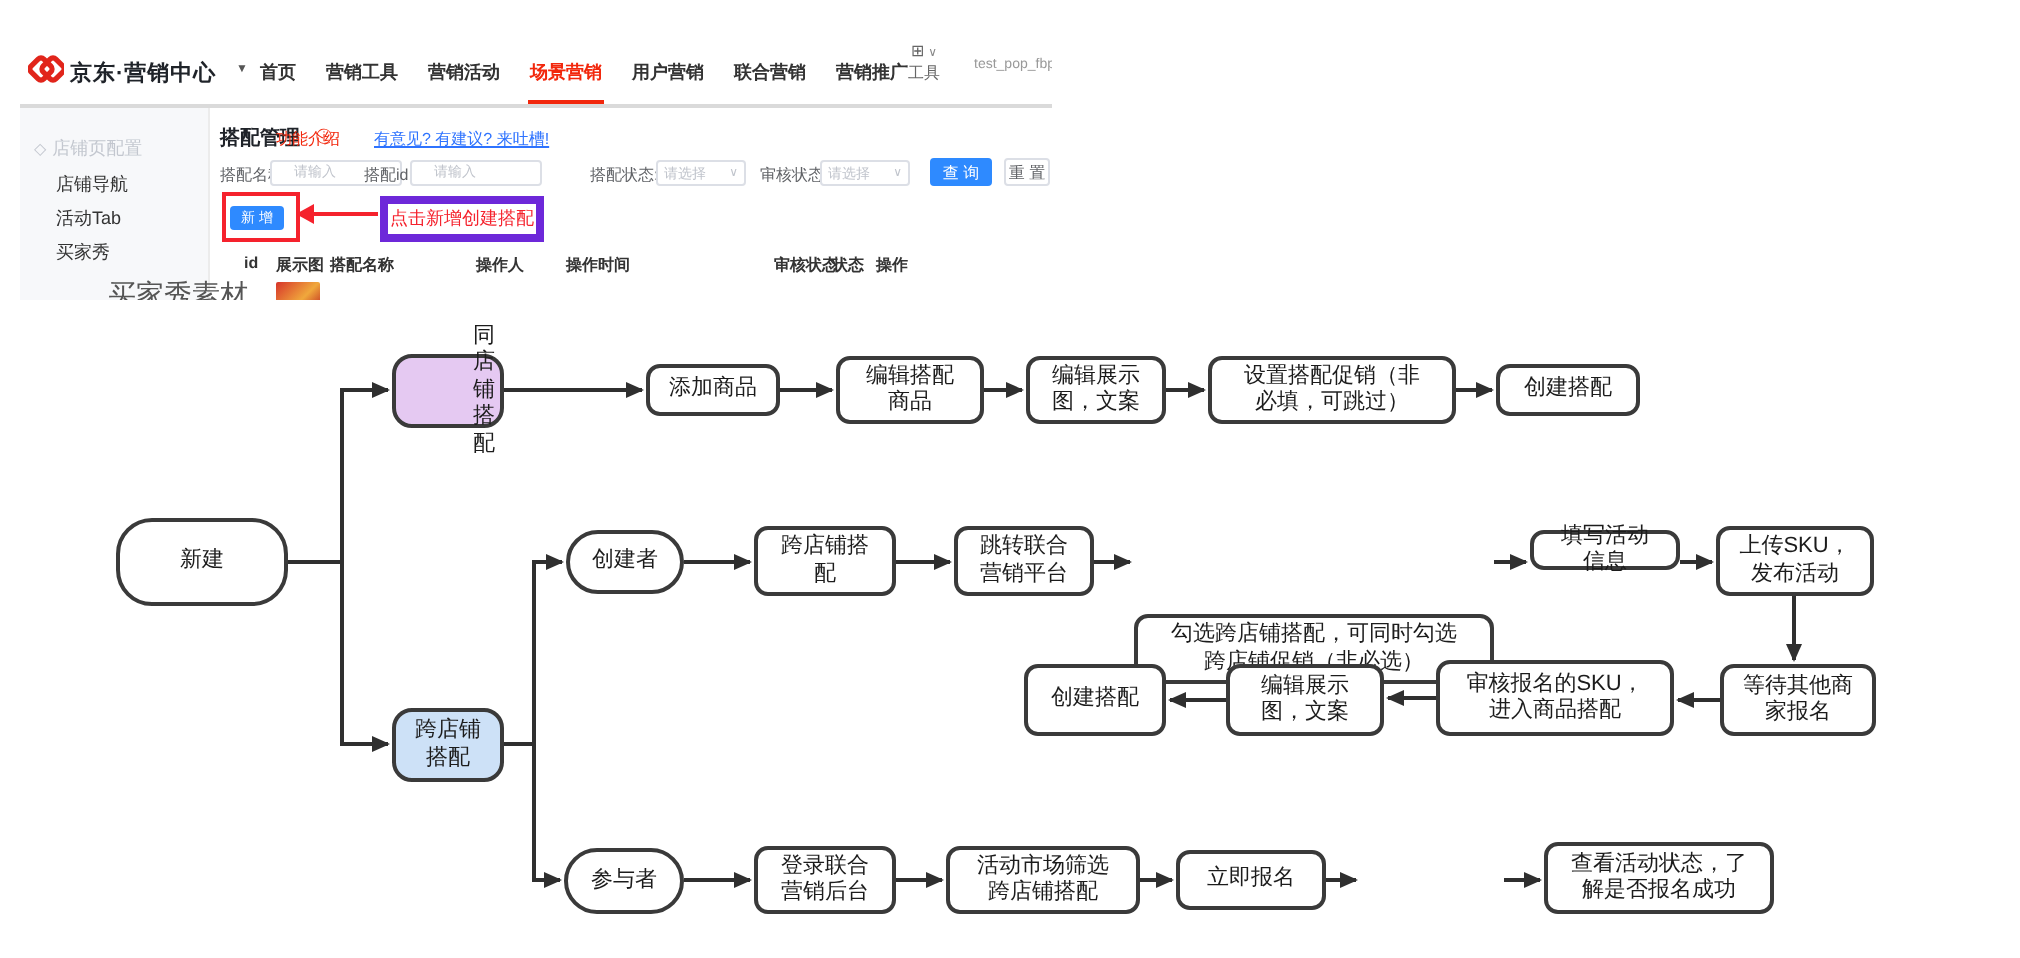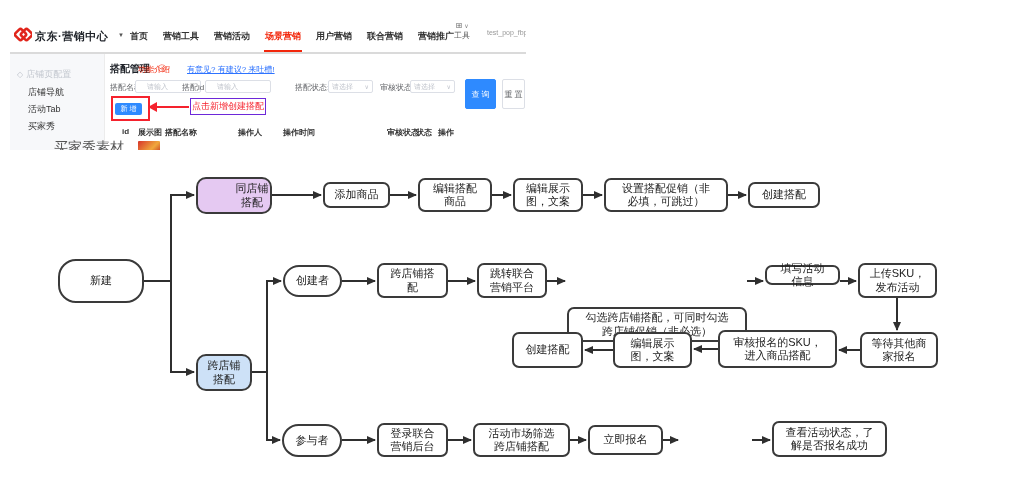--- a/index.html
+++ b/index.html
@@ -33,31 +33,31 @@
   .pg-link{position:absolute;left:77px;top:10px;font-size:8px;color:#2e73ff;text-decoration:underline;cursor:pointer;white-space:nowrap;}
   .f-label{position:absolute;top:28px;font-size:8px;color:#606266;white-space:nowrap;}
   .f-input{position:absolute;top:26px;height:11px;width:42px;border:1px solid #dcdfe6;border-radius:2px;
            font-size:7px;padding:0 11px;color:#333;background:#fff;box-sizing:content-box;outline:none;
            font-family:inherit;}
   .f-input::placeholder{color:#c0c4cc;}
   .f-select{position:absolute;top:26px;height:13px;width:45px;border:1px solid #dcdfe6;border-radius:2px;
             background:#fff;font-size:7px;color:#c0c4cc;display:flex;align-items:center;
             justify-content:space-between;padding:0 3px;box-sizing:border-box;cursor:pointer;}
   .f-select .sel-caret{color:#c0c4cc;font-size:6px;}
-  .btn{position:absolute;top:25px;height:30px;border-radius:2px;font-size:8px;display:flex;align-items:center;
+  .btn{position:absolute;top:25px;height:14px;border-radius:2px;font-size:8px;display:flex;align-items:center;
        justify-content:center;cursor:pointer;box-sizing:border-box;}
   .btn-primary{background:#2e8aff;color:#fff;border:1px solid #2e8aff;}
   .btn-plain{background:#fff;color:#606266;border:1px solid #dcdfe6;}
   .add-btn{position:absolute;left:5px;top:49px;width:27px;height:12px;background:#2e8aff;color:#fff;
            font-size:7px;border-radius:2px;display:flex;align-items:center;justify-content:center;cursor:pointer;}
   .red-rect{position:absolute;left:1px;top:42px;width:39px;height:25px;border:2px solid #f5222d;box-sizing:border-box;}
   .red-line{position:absolute;left:46px;top:52px;width:33px;height:2px;background:#f5222d;}
   .red-head{position:absolute;left:38px;top:48px;width:0;height:0;border-top:5px solid transparent;
             border-bottom:5px solid transparent;border-right:9px solid #f5222d;}
-  .anno{position:absolute;left:80px;top:44px;width:74px;height:15px;border:1px solid #6d28d9;color:#f5222d;
+  .anno{position:absolute;left:80px;top:44px;width:74px;height:15px;border:4px solid #6d28d9;color:#f5222d;
         font-size:9px;line-height:15px;text-align:center;background:#fff;white-space:nowrap;}
   .thead{position:absolute;left:0;top:73px;width:416px;height:12px;font-size:8px;font-weight:bold;color:#333;}
   .th{position:absolute;top:0;white-space:nowrap;}
   .thumb{position:absolute;left:28px;top:87px;width:22px;height:14px;
          background:linear-gradient(135deg,#d7342a 0%,#f0a83c 60%,#c02a20 100%);border-radius:1px;}
 
   
   .flow-svg{position:absolute;left:0;top:0;width:1010px;height:479px;z-index:1;pointer-events:none;}
   .fbox{position:absolute;z-index:2;box-sizing:border-box;border:2px solid #3a3a3a;border-radius:7px;background:#fff;
         display:flex;align-items:center;justify-content:center;text-align:center;
@@ -175,21 +175,21 @@
       <path d="M613 350 L585 350" marker-end="url(#arr)"></path>
       <path d="M342 440 L375 440" marker-end="url(#arr)"></path>
       <path d="M448 440 L471 440" marker-end="url(#arr)"></path>
       <path d="M570 440 L586 440" marker-end="url(#arr)"></path>
       <path d="M663 440 L678 440" marker-end="url(#arr)"></path>
       <path d="M752 440 L770 440" marker-end="url(#arr)"></path>
     </g>
   </svg>
 
   <div class="fbox stadium" style="left:58px;top:259px;width:86px;height:44px;">新建</div>
-  <div class="fbox" style="left:196px;top:177px;width:76px;height:37px;border-radius:10px;background:#e5c9f2;padding-left:36px;">同店铺
+  <div class="fbox" style="left:196px;top:177px;width:56px;height:37px;border-radius:10px;background:#e5c9f2;padding-left:36px;">同店铺
 搭配</div>
   <div class="fbox" style="left:196px;top:354px;width:56px;height:37px;border-radius:10px;background:#cde1f7;">跨店铺
 搭配</div>
   <div class="fbox stadium" style="left:283px;top:265px;width:59px;height:32px;">创建者</div>
   <div class="fbox stadium" style="left:282px;top:424px;width:60px;height:33px;">参与者</div>
 
   <div class="fbox" style="left:323px;top:182px;width:67px;height:26px;">添加商品</div>
   <div class="fbox" style="left:418px;top:178px;width:74px;height:34px;">编辑搭配
 商品</div>
   <div class="fbox" style="left:513px;top:178px;width:70px;height:34px;">编辑展示

